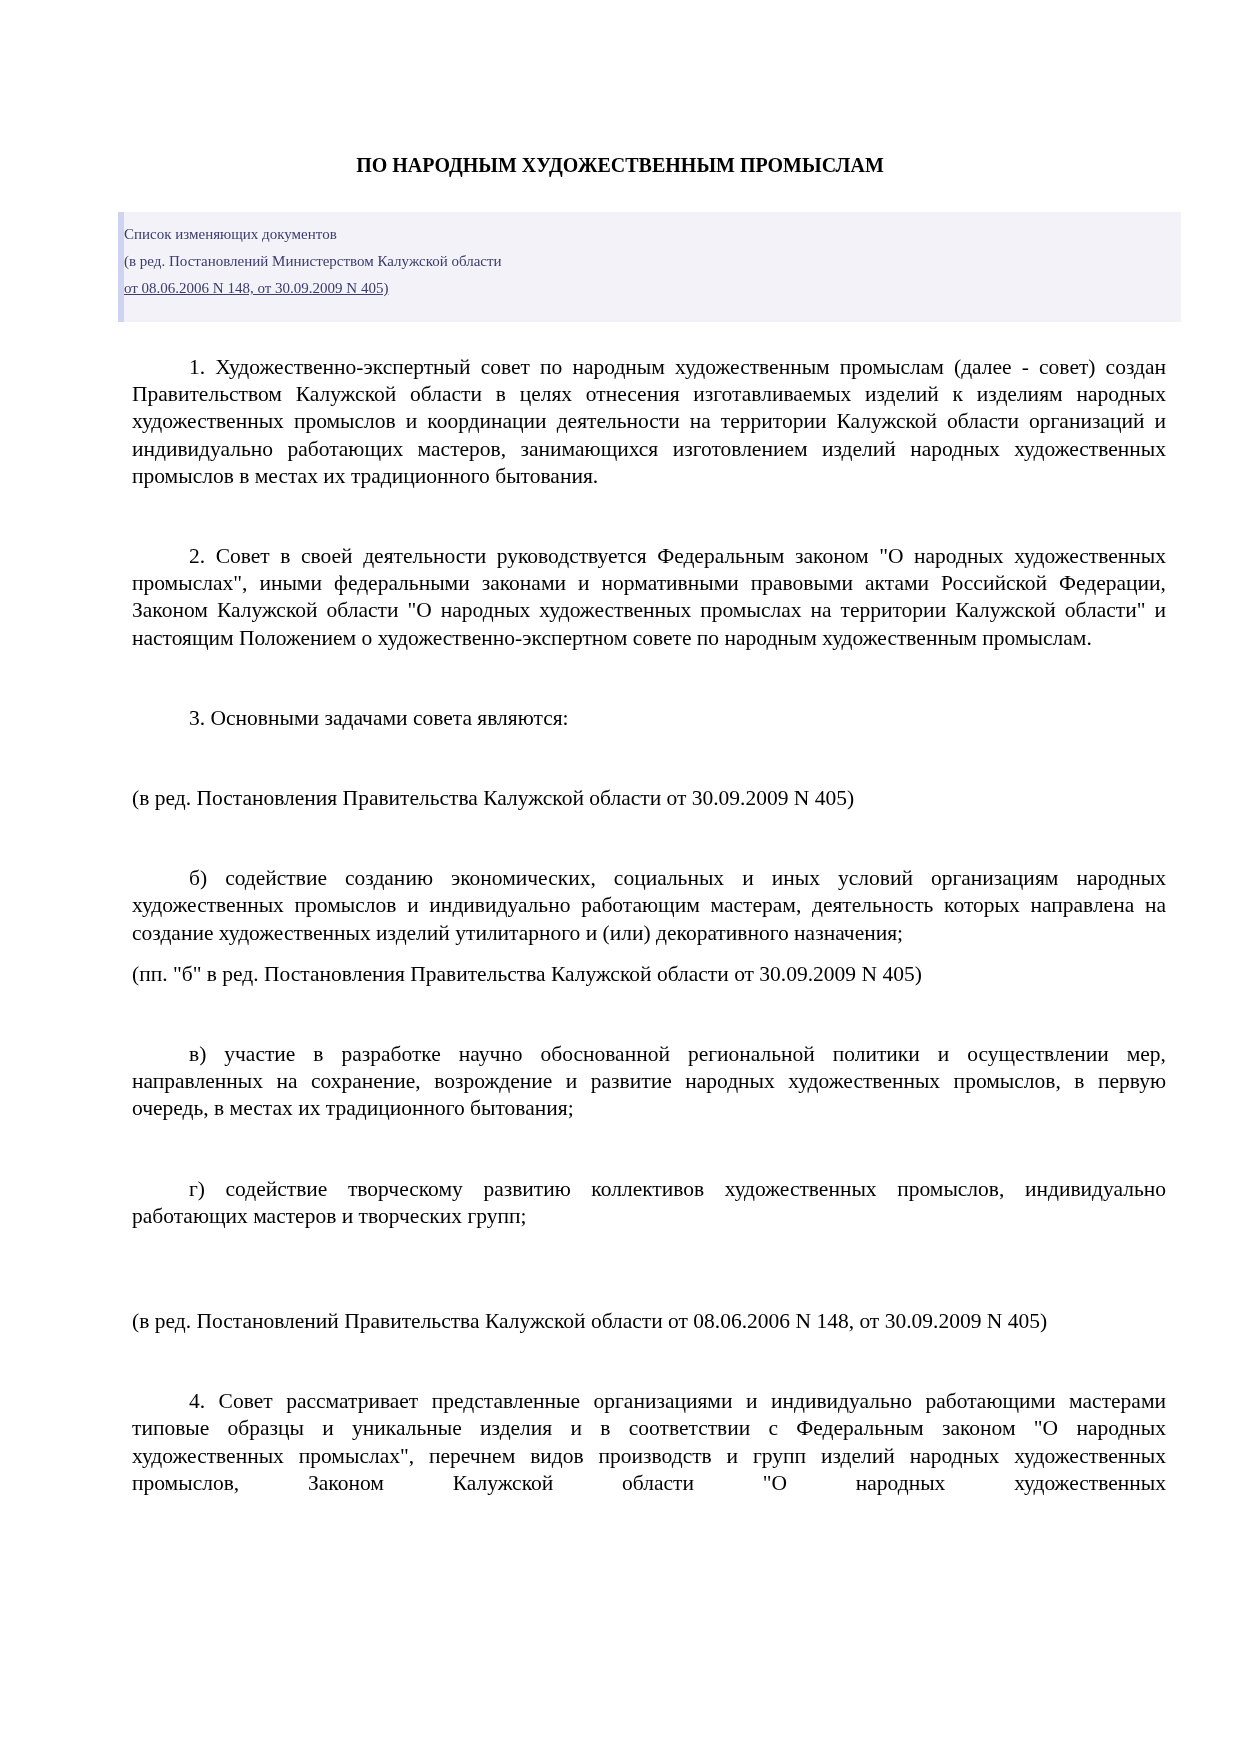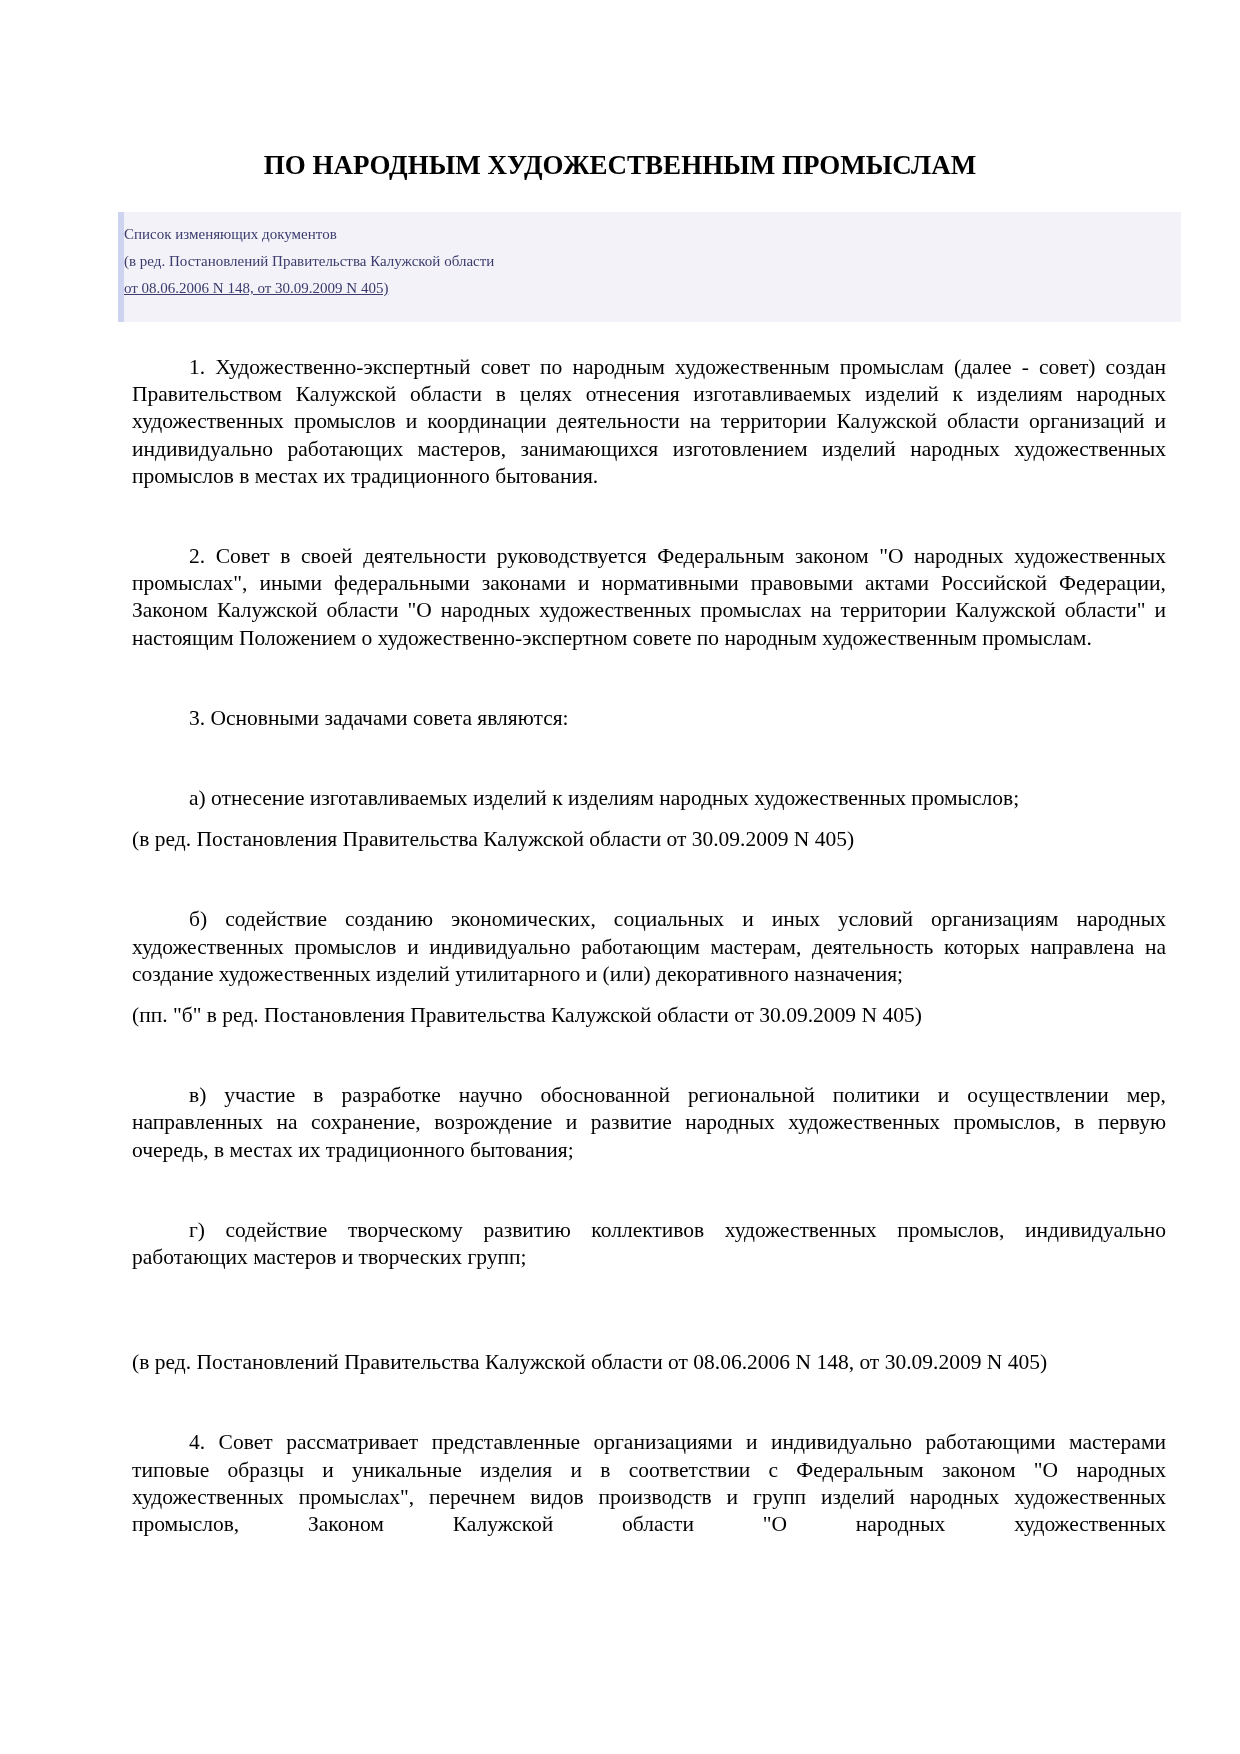--- a/index.html
+++ b/index.html
@@ -15,21 +15,21 @@
     font-family: "Liberation Serif", "DejaVu Serif", serif;
     color: #000;
   }
   .title {
     position: absolute;
     left: 0;
     top: 148px;
     width: 1240px;
     text-align: center;
     font-weight: bold;
-    font-size: 27px;
+    font-size: 20px;
     line-height: 34px;
     letter-spacing: 0px;
   }
   .changes-box {
     position: absolute;
     left: 118px;
     top: 212px;
     width: 1063px;
     height: 110px;
     background: #f2f2f8;
@@ -68,32 +68,31 @@
     height: 25px;
   }
 </style>
 </head>
 <body>
 
 <div class="title">ПО НАРОДНЫМ ХУДОЖЕСТВЕННЫМ ПРОМЫСЛАМ</div>
 
 <div class="changes-box">
   <div class="changes-line" style="top:9px;">Список изменяющих документов</div>
-  <div class="changes-line" style="top:36px;">(в ред. Постановлений Правительства Калужской области</div>
+  <div class="changes-line" style="top:36px;">(в ред. Постановлений Министерством Калужской области</div>
   <div class="changes-line" style="top:63px;text-decoration:underline;">от 08.06.2006 N 148, от 30.09.2009 N 405)</div>
 </div>
 
 <div class="doc-body">
   <p class="para">1. Художественно-экспертный совет по народным художественным промыслам (далее - совет) создан Правительством Калужской области в целях отнесения изготавливаемых изделий к изделиям народных художественных промыслов и координации деятельности на территории Калужской области организаций и индивидуально работающих мастеров, занимающихся изготовлением изделий народных художественных промыслов в местах их традиционного бытования.</p>
   <div class="gap"></div>
   <p class="para">2. Совет в своей деятельности руководствуется Федеральным законом "О народных художественных промыслах", иными федеральными законами и нормативными правовыми актами Российской Федерации, Законом Калужской области "О народных художественных промыслах на территории Калужской области" и настоящим Положением о художественно-экспертном совете по народным художественным промыслам.</p>
   <div class="gap"></div>
   <p class="para">3. Основными задачами совета являются:</p>
   <div class="gap"></div>
-  <p class="para">а) отнесение изготавливаемых изделий к изделиям народных художественных промыслов;</p>
   <p class="para noindent">(в ред. Постановления Правительства Калужской области от 30.09.2009 N 405)</p>
   <div class="gap"></div>
   <p class="para">б) содействие созданию экономических, социальных и иных условий организациям народных художественных промыслов и индивидуально работающим мастерам, деятельность которых направлена на создание художественных изделий утилитарного и (или) декоративного назначения;</p>
   <p class="para noindent">(пп. "б" в ред. Постановления Правительства Калужской области от 30.09.2009 N 405)</p>
   <div class="gap"></div>
   <p class="para">в) участие в разработке научно обоснованной региональной политики и осуществлении мер, направленных на сохранение, возрождение и развитие народных художественных промыслов, в первую очередь, в местах их традиционного бытования;</p>
   <div class="gap"></div>
   <p class="para">г) содействие творческому развитию коллективов художественных промыслов, индивидуально работающих мастеров и творческих групп;</p>
   <div class="gap"></div>
   <div class="gap"></div>

